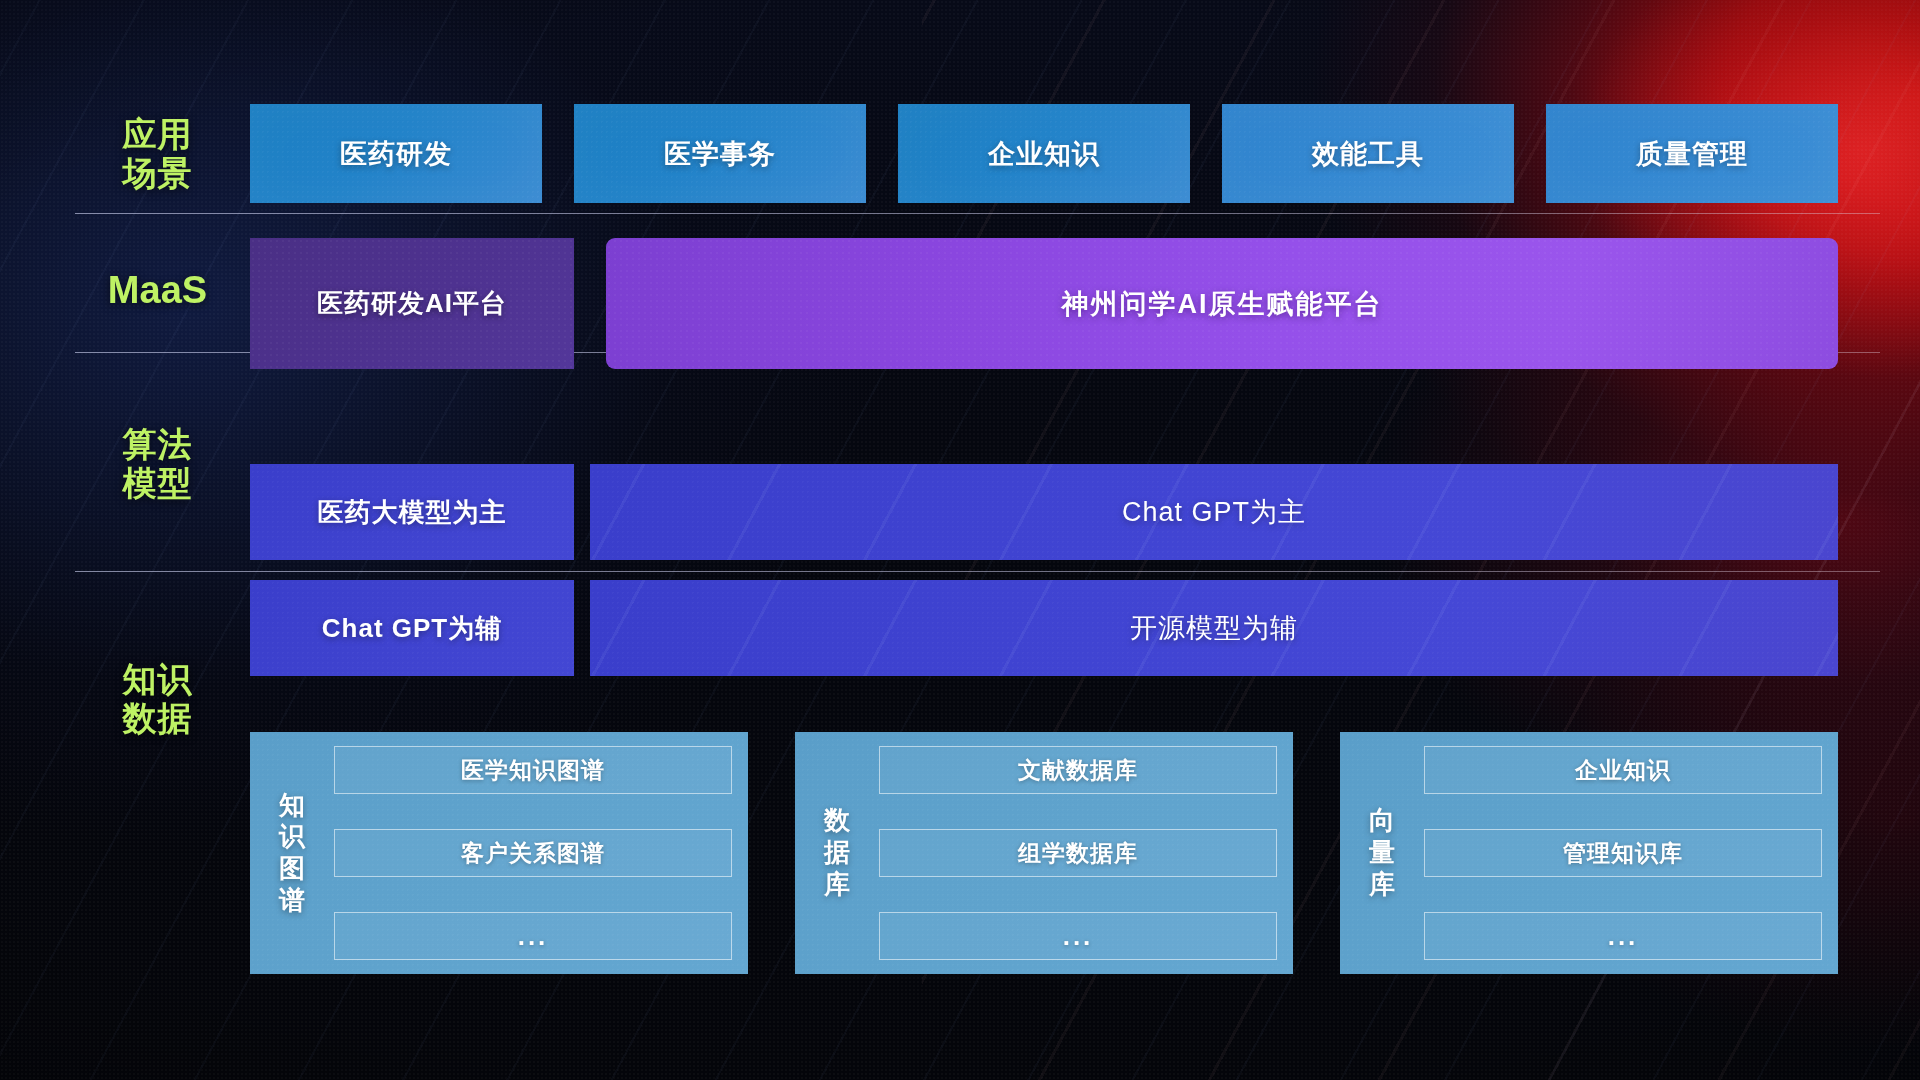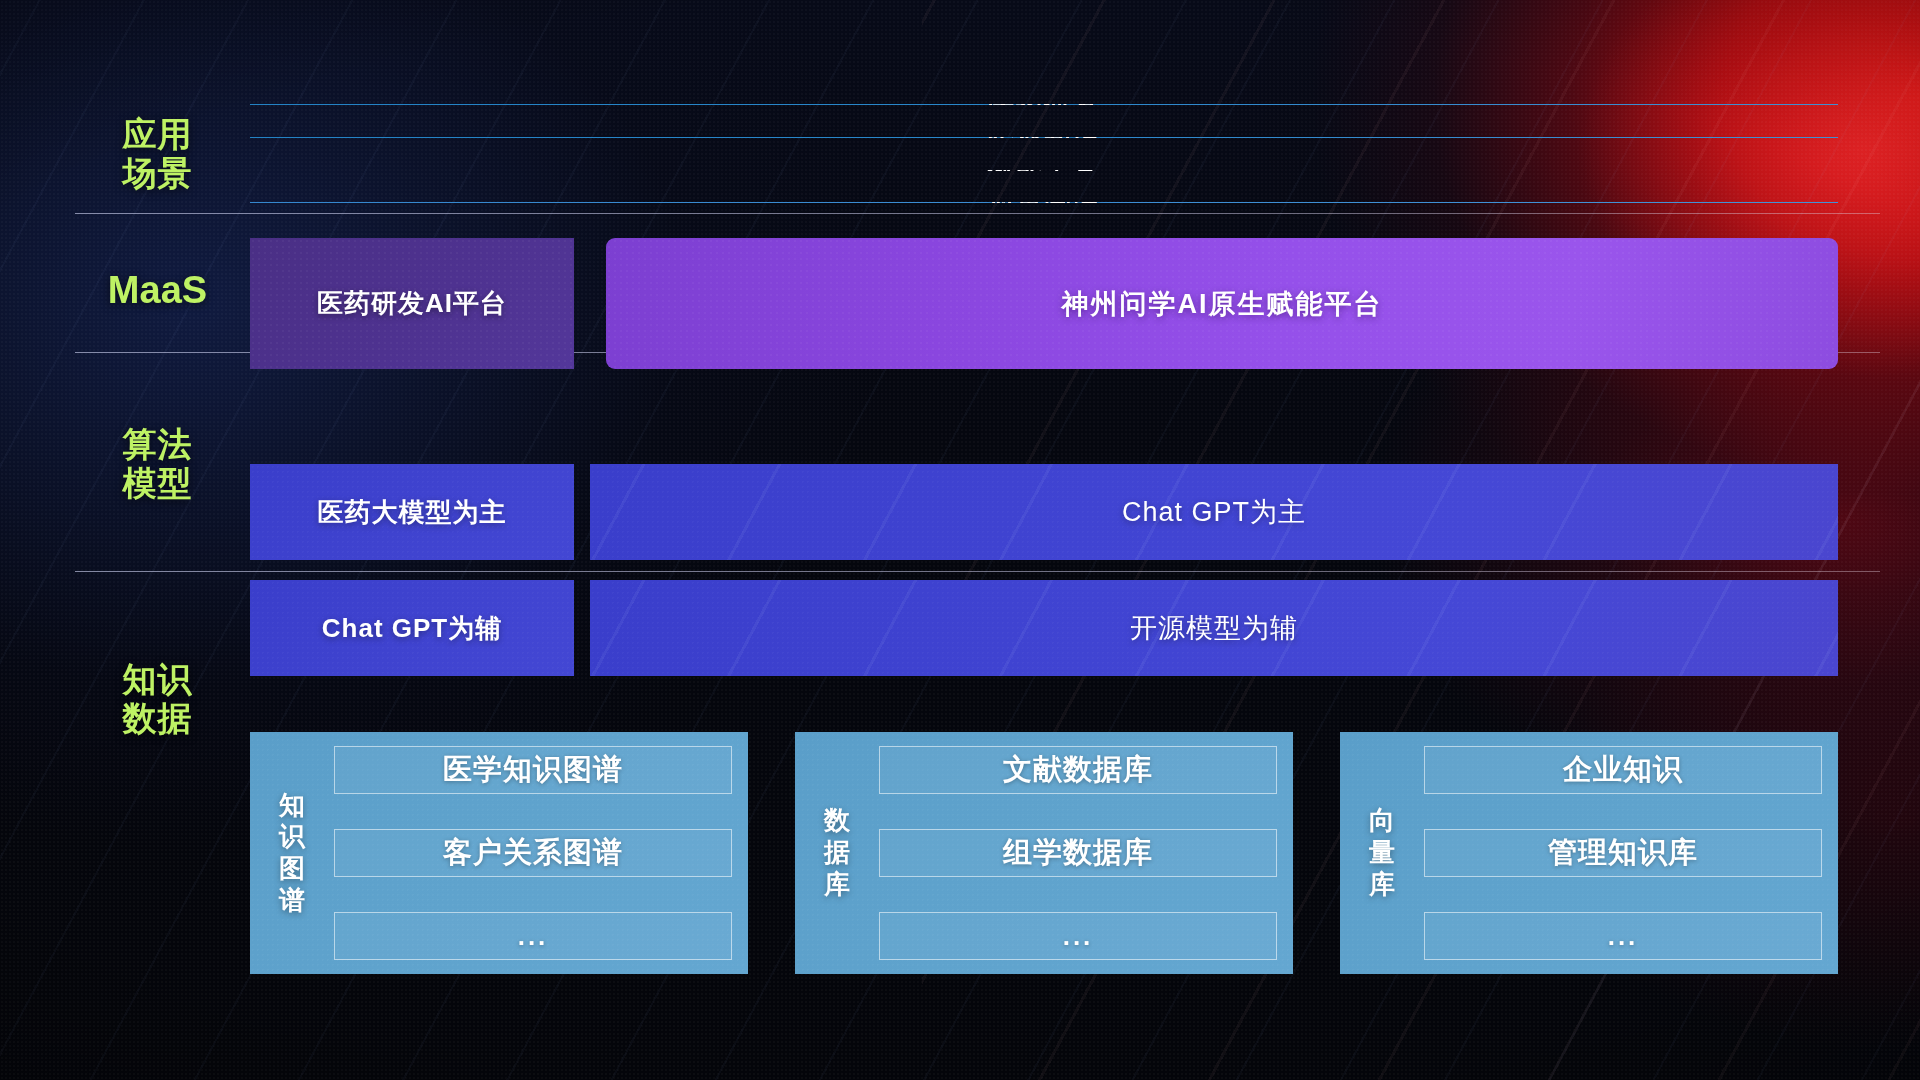--- a/index.html
+++ b/index.html
@@ -86,21 +86,21 @@
     text-align: center;
     letter-spacing: 1px;
     line-height: 1.16;
     text-shadow: 0 2px 8px rgba(0,0,0,0.6);
   }
   .row-label.cn { font-size: 34px; }
   .row-label.en { font-size: 38px; letter-spacing: 0px; }
 
   
   #row1 { position: absolute; left: 250px; top: 104px; width: 1588px; height: 99px;
-          display: flex; gap: 32px; flex-direction: column; }
+          display: flex; gap: 32px; }
   .app-box {
     flex: 1 1 0;
     display: flex; align-items: center; justify-content: center;
     color: #fff; font-size: 27px; font-weight: bold; letter-spacing: 1px;
     background: linear-gradient(135deg, #1b7ec2 0%, #2283c9 45%, #3a8bd2 100%);
     box-shadow: inset 0 0 60px rgba(255,255,255,0.04);
     text-shadow: 0 2px 6px rgba(0,0,0,0.35);
     position: relative; overflow: hidden;
   }
   .app-box::after {
@@ -199,21 +199,21 @@
   .kd-items {
     flex: 1 1 auto;
     display: flex; flex-direction: column; justify-content: space-between;
     margin-left: 14px;
     position: relative; z-index: 2;
   }
   .kd-item {
     height: 48px;
     border: 1px solid rgba(255,255,255,0.55);
     display: flex; align-items: center; justify-content: center;
-    color: #ffffff; font-size: 29px; font-weight: bold; letter-spacing: 1px;
+    color: #ffffff; font-size: 23px; font-weight: bold; letter-spacing: 1px;
     background: rgba(255,255,255,0.045);
     text-shadow: 0 1px 4px rgba(0,0,0,0.3);
   }
   .kd-item.ellipsis { font-size: 26px; letter-spacing: 3px; }
 </style>
 </head>
 <body>
 
 <div id="stage">
 
@@ -230,20 +230,21 @@
     <div class="divider" id="div1"></div>
     <div class="divider" id="div2"></div>
     <div class="divider" id="div3"></div>
 
     <div class="row-label cn" style="top:115px;">
       <div>应用</div>
       <div>场景</div>
     </div>
     <div id="row1">
       <div class="app-box">医药研发</div>
+      <div class="app-box">医学事务</div>
       <div class="app-box">企业知识</div>
       <div class="app-box">效能工具</div>
       <div class="app-box">质量管理</div>
     </div>
 
     <div class="row-label en" style="top:268px;">MaaS</div>
     <div id="row2">
       <div class="maas-left">医药研发AI平台</div>
       <div class="maas-right">神州问学AI原生赋能平台</div>
     </div>

